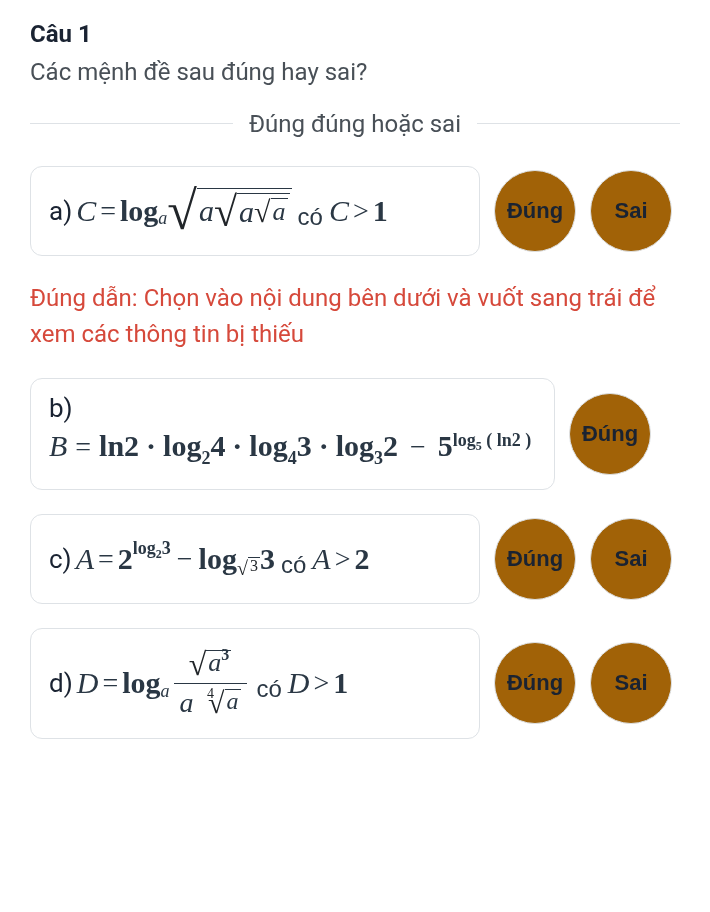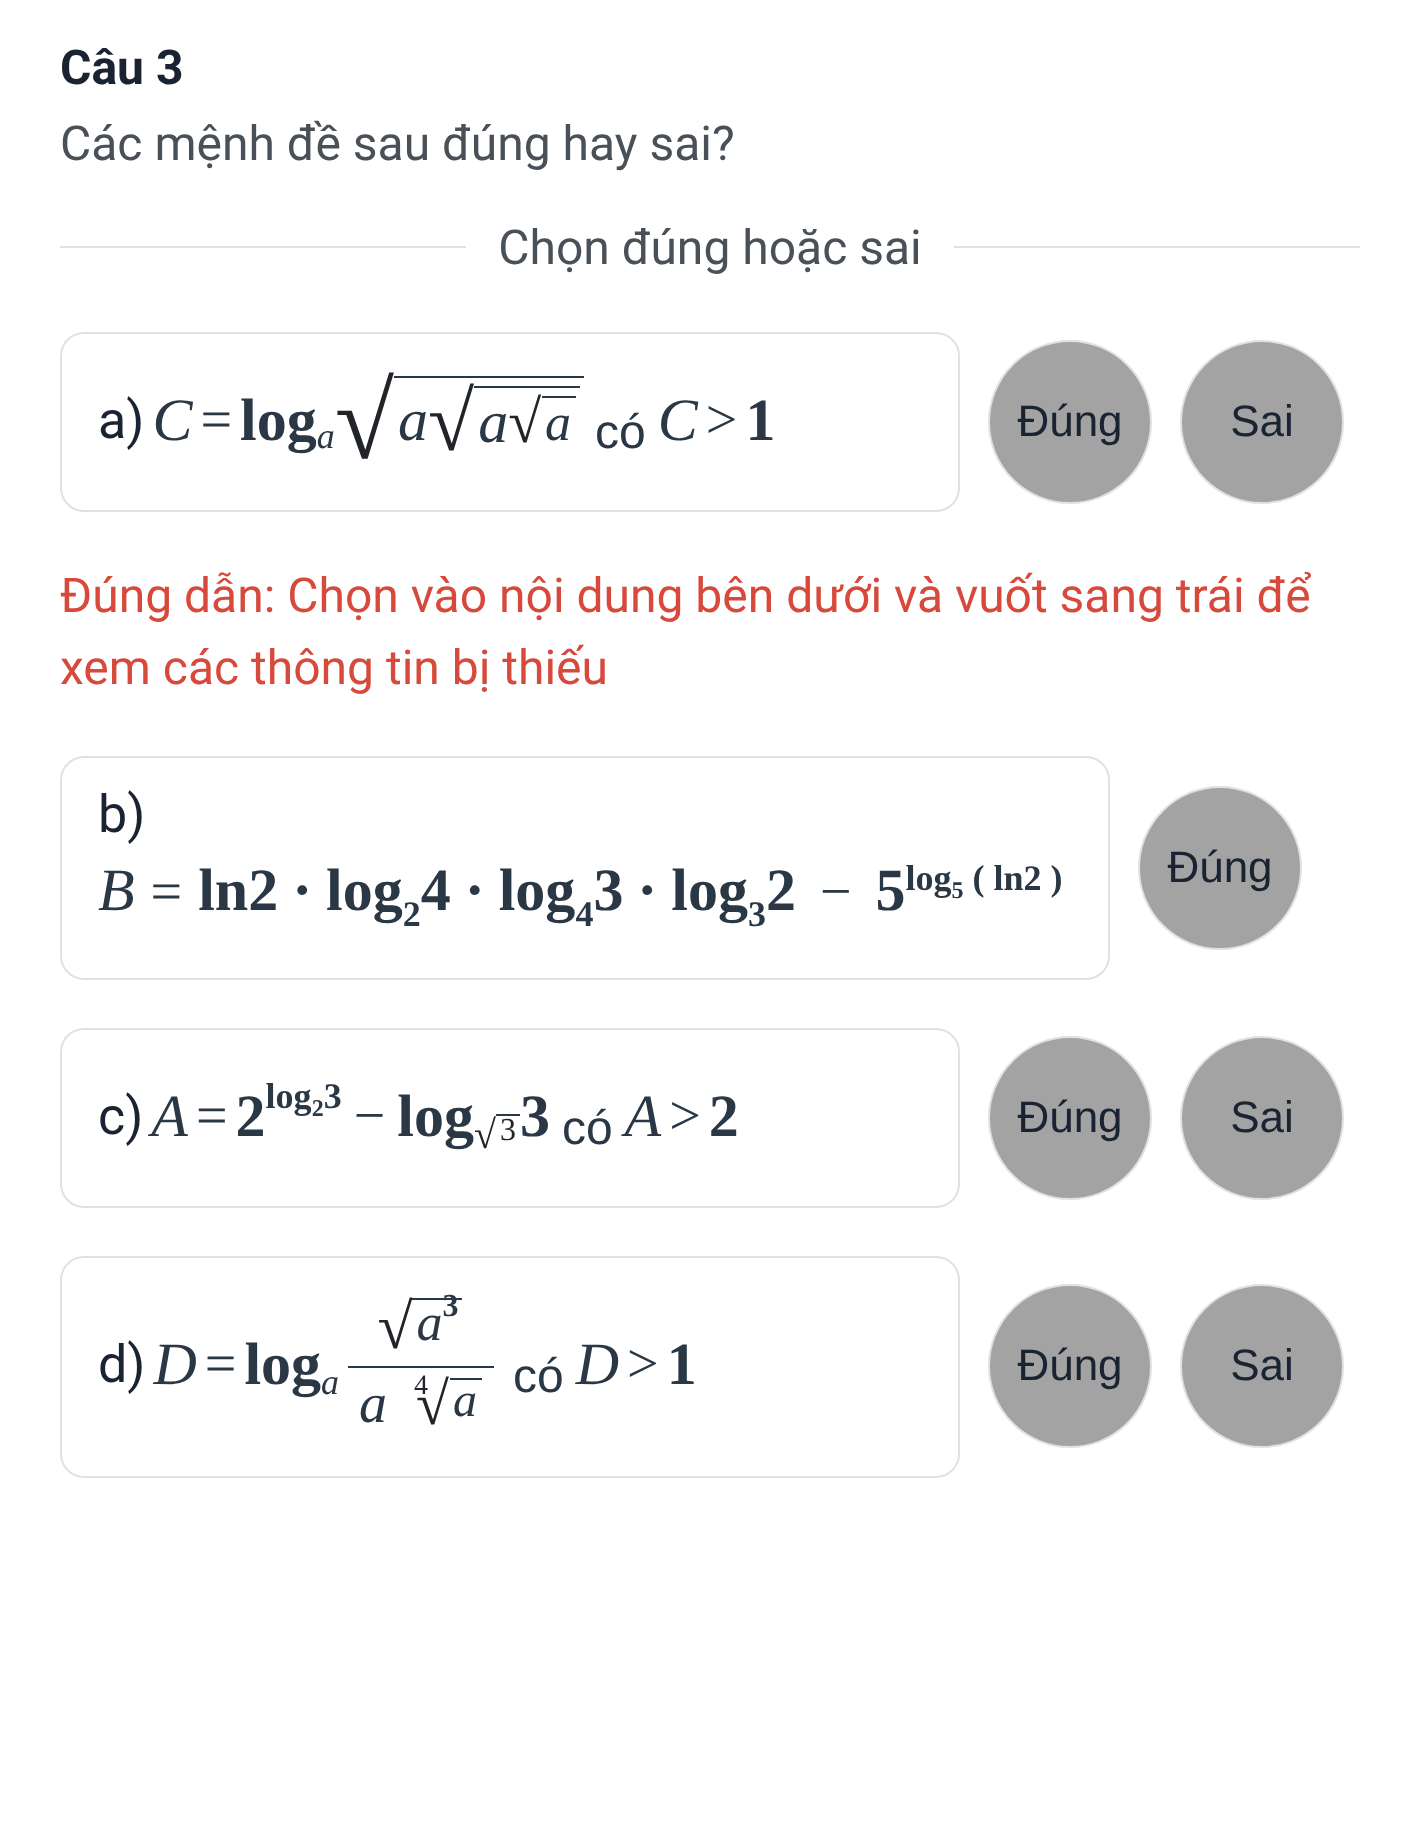--- a/index.html
+++ b/index.html
@@ -55,23 +55,23 @@
   }
   .math-box-a { width: 450px; }
   .math-box-b { width: 525px; padding-top: 14px; padding-bottom: 20px; }
   .math-box-c { width: 450px; }
   .math-box-d { width: 450px; }
   .btn {
     width: 82px;
     height: 82px;
     border-radius: 50%;
     border: 1.5px solid #dee2e6;
-    background: #a3a3a3;
+    background: #a16207;
     font-size: 22px;
-    font-weight: 400;
+    font-weight: 700;
     color: #1a2332;
     cursor: pointer;
     display: flex;
     align-items: center;
     justify-content: center;
     flex-shrink: 0;
   }
   .hint {
     color: #d6493b;
     font-size: 24px;
@@ -129,27 +129,27 @@
     position: relative;
     top: -14px;
     left: 6px;
   }
   .b-line { margin-bottom: 6px; }
 </style>
 </head>
 <body>
 
 <div class="question-header">
-  <div class="question-title">Câu 3</div>
+  <div class="question-title">Câu 1</div>
   <div class="question-text">Các mệnh đề sau đúng hay sai?</div>
 </div>
 
 <div class="divider-row">
   <div class="divider-line"></div>
-  <div class="divider-label">Chọn đúng hoặc sai</div>
+  <div class="divider-label">Đúng đúng hoặc sai</div>
   <div class="divider-line"></div>
 </div>
 
 <div class="item-row">
   <div class="math-box math-box-a">
     <span class="label">a)</span>
     <span class="mv">C</span>
     <span class="meq">=</span>
     <span class="mop">log</span>
       <span class="mv sub">a</span>

